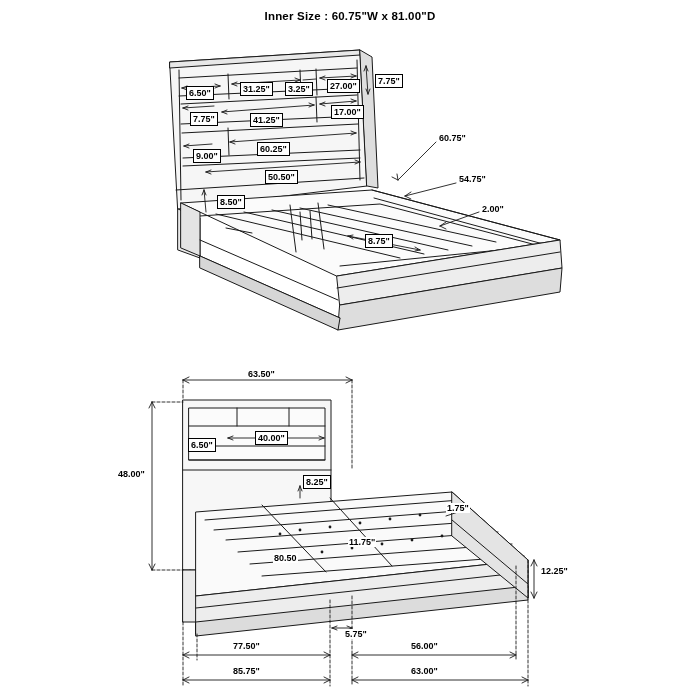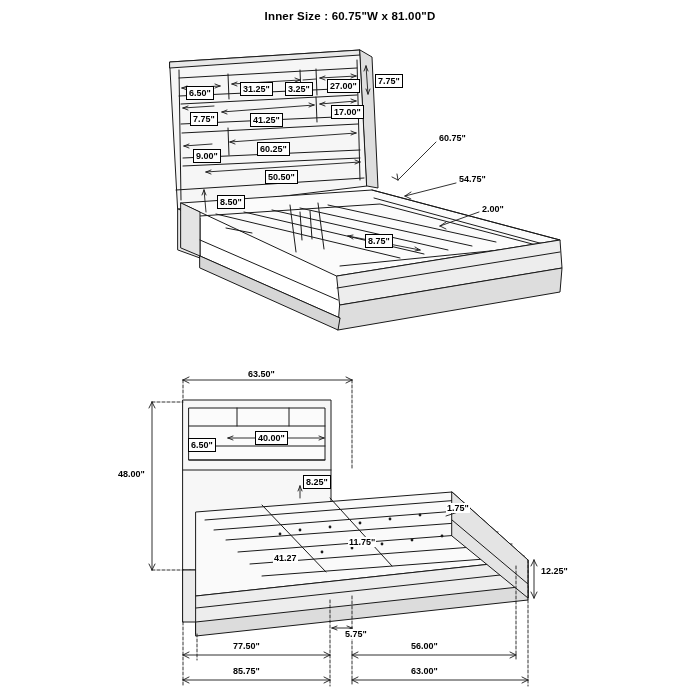--- a/index.html
+++ b/index.html
@@ -304,21 +304,21 @@
   <div class="dim nobox" style="left:458px; top:174px;">54.75"</div>
   <div class="dim nobox" style="left:481px; top:204px;">2.00"</div>
 
   <div class="dim nobox" style="left:247px; top:369px;">63.50"</div>
   <div class="dim nobox" style="left:117px; top:469px;">48.00"</div>
   <div class="dim" style="left:188px; top:438px;">6.50"</div>
   <div class="dim" style="left:255px; top:431px;">40.00"</div>
   <div class="dim" style="left:303px; top:475px;">8.25"</div>
   <div class="dim nobox" style="left:446px; top:503px;">1.75"</div>
   <div class="dim nobox" style="left:348px; top:537px;">11.75"</div>
-  <div class="dim nobox" style="left:273px; top:553px;">41.27</div>
+  <div class="dim nobox" style="left:273px; top:553px;">80.50</div>
   <div class="dim nobox" style="left:540px; top:566px;">12.25"</div>
   <div class="dim nobox" style="left:344px; top:629px;">5.75"</div>
   <div class="dim nobox" style="left:232px; top:641px;">77.50"</div>
   <div class="dim nobox" style="left:410px; top:641px;">56.00"</div>
   <div class="dim nobox" style="left:232px; top:666px;">85.75"</div>
   <div class="dim nobox" style="left:410px; top:666px;">63.00"</div>
 
 </div>
 
 </body></html>

